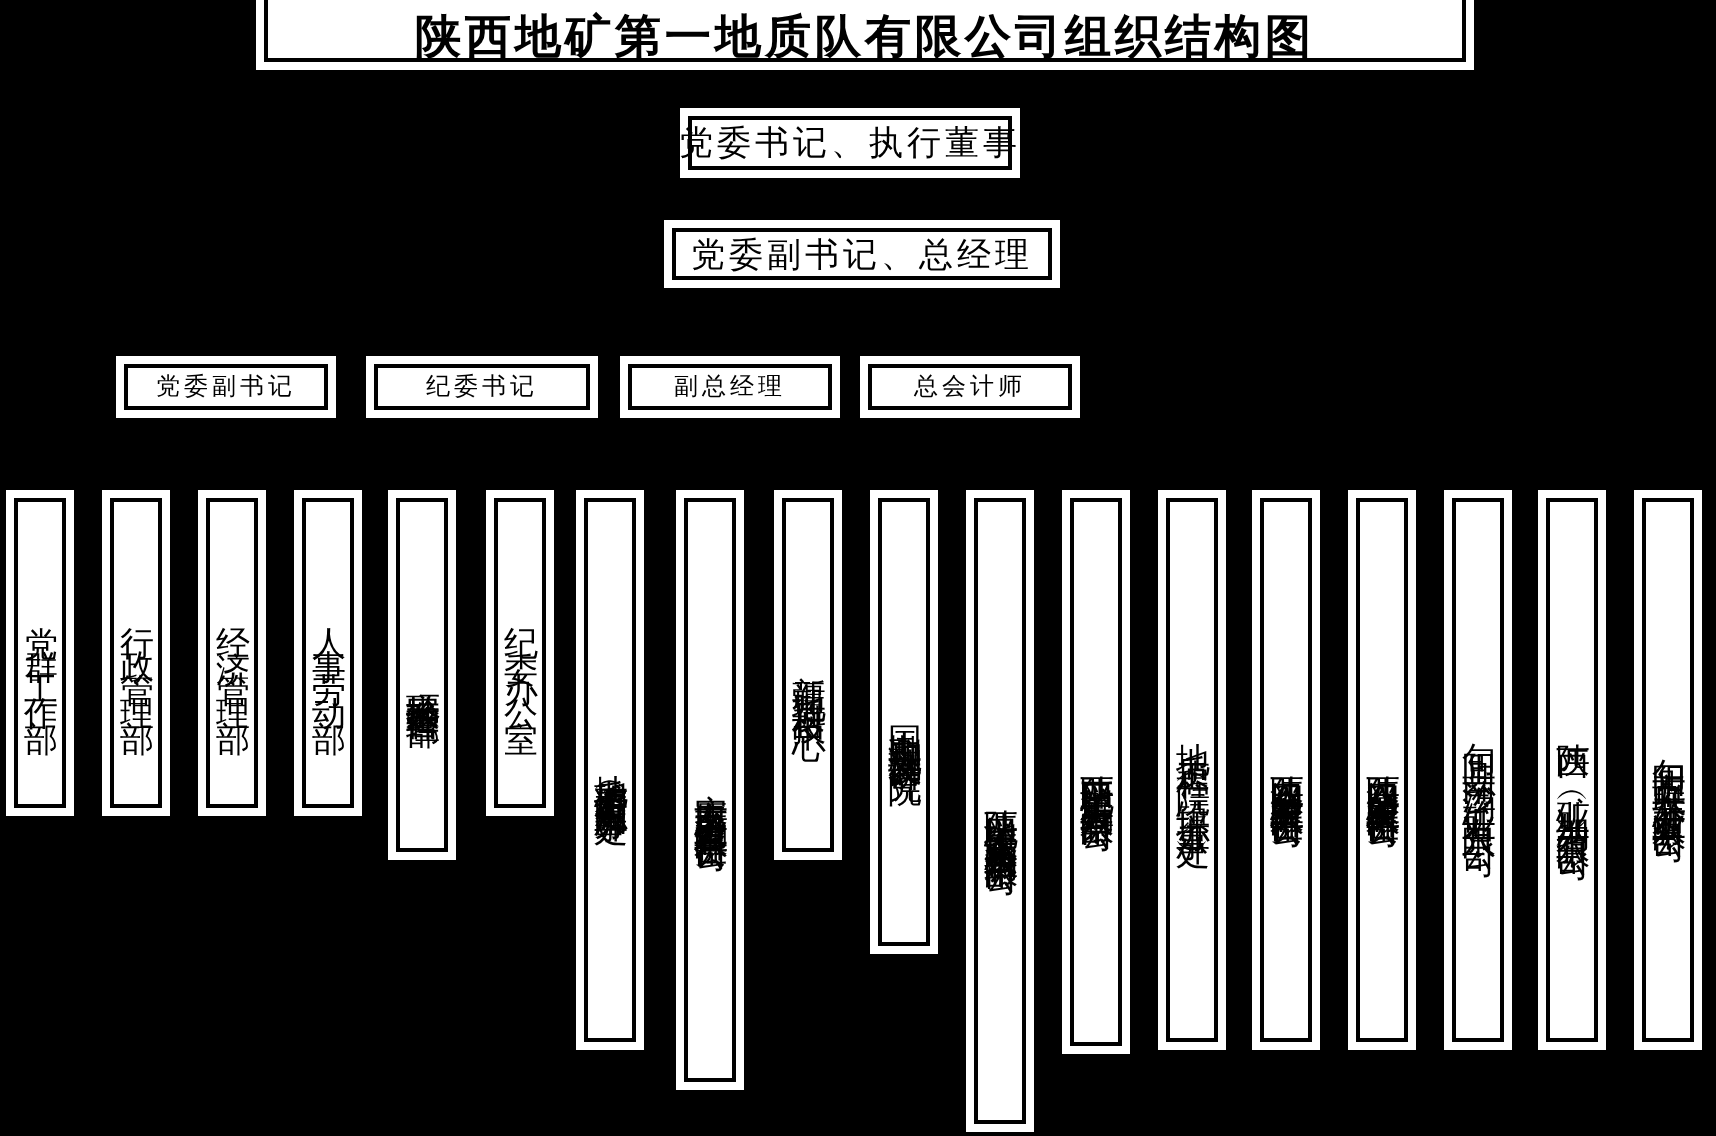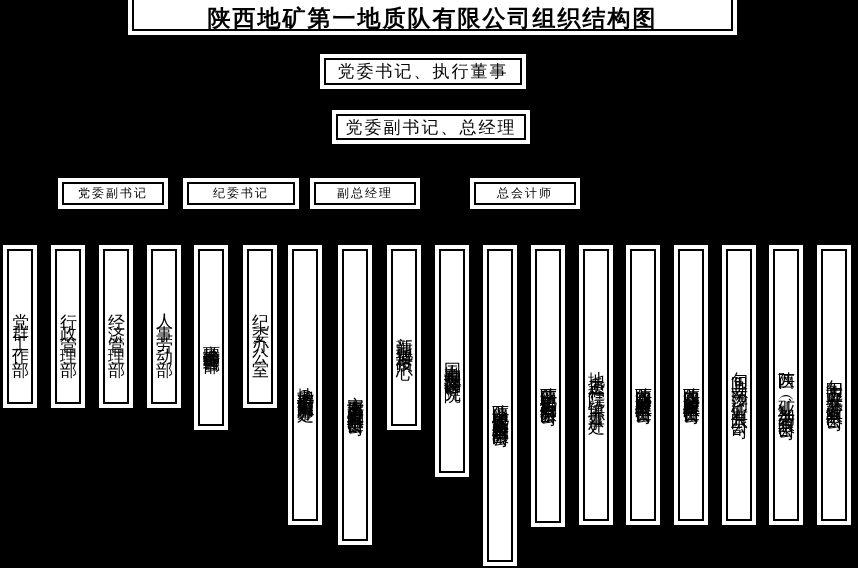--- a/index.html
+++ b/index.html
@@ -51,38 +51,38 @@
 </style>
 </head>
 <body>
 
 <div class="canvas">
 
   <div class="node hnode title-box" style="left:128px;top:-8px;width:609px;height:43px;">
     <span>陕西地矿第一地质队有限公司组织结构图</span>
   </div>
 
-  <div class="node hnode" style="left:320px;top:54px;width:206px;height:35px;">
+  <div class="node hnode" style="left:340px;top:54px;width:170px;height:35px;">
     <span>党委书记、执行董事</span>
   </div>
 
   <div class="node hnode" style="left:332px;top:110px;width:198px;height:34px;">
     <span>党委副书记、总经理</span>
   </div>
 
   <div class="node hnode leader" style="left:58px;top:178px;width:110px;height:31px;">
     <span>党委副书记</span>
   </div>
   <div class="node hnode leader" style="left:183px;top:178px;width:116px;height:31px;">
     <span>纪委书记</span>
   </div>
   <div class="node hnode leader" style="left:310px;top:178px;width:110px;height:31px;">
     <span>副总经理</span>
   </div>
-  <div class="node hnode leader" style="left:430px;top:178px;width:110px;height:31px;margin-left:40px;">
+  <div class="node hnode leader" style="left:430px;top:178px;width:110px;height:31px;">
     <span>总会计师</span>
   </div>
 
   <div class="node vnode" style="left:3px;top:245px;width:34px;height:163px;">
     <span class="vtext" style="letter-spacing: 11.6px; margin-top: 5.8px;">党群工作部</span>
   </div>
   <div class="node vnode" style="left:51px;top:245px;width:34px;height:163px;">
     <span class="vtext" style="letter-spacing: 11.6px; margin-top: 5.8px;">行政管理部</span>
   </div>
   <div class="node vnode" style="left:99px;top:245px;width:34px;height:163px;">

